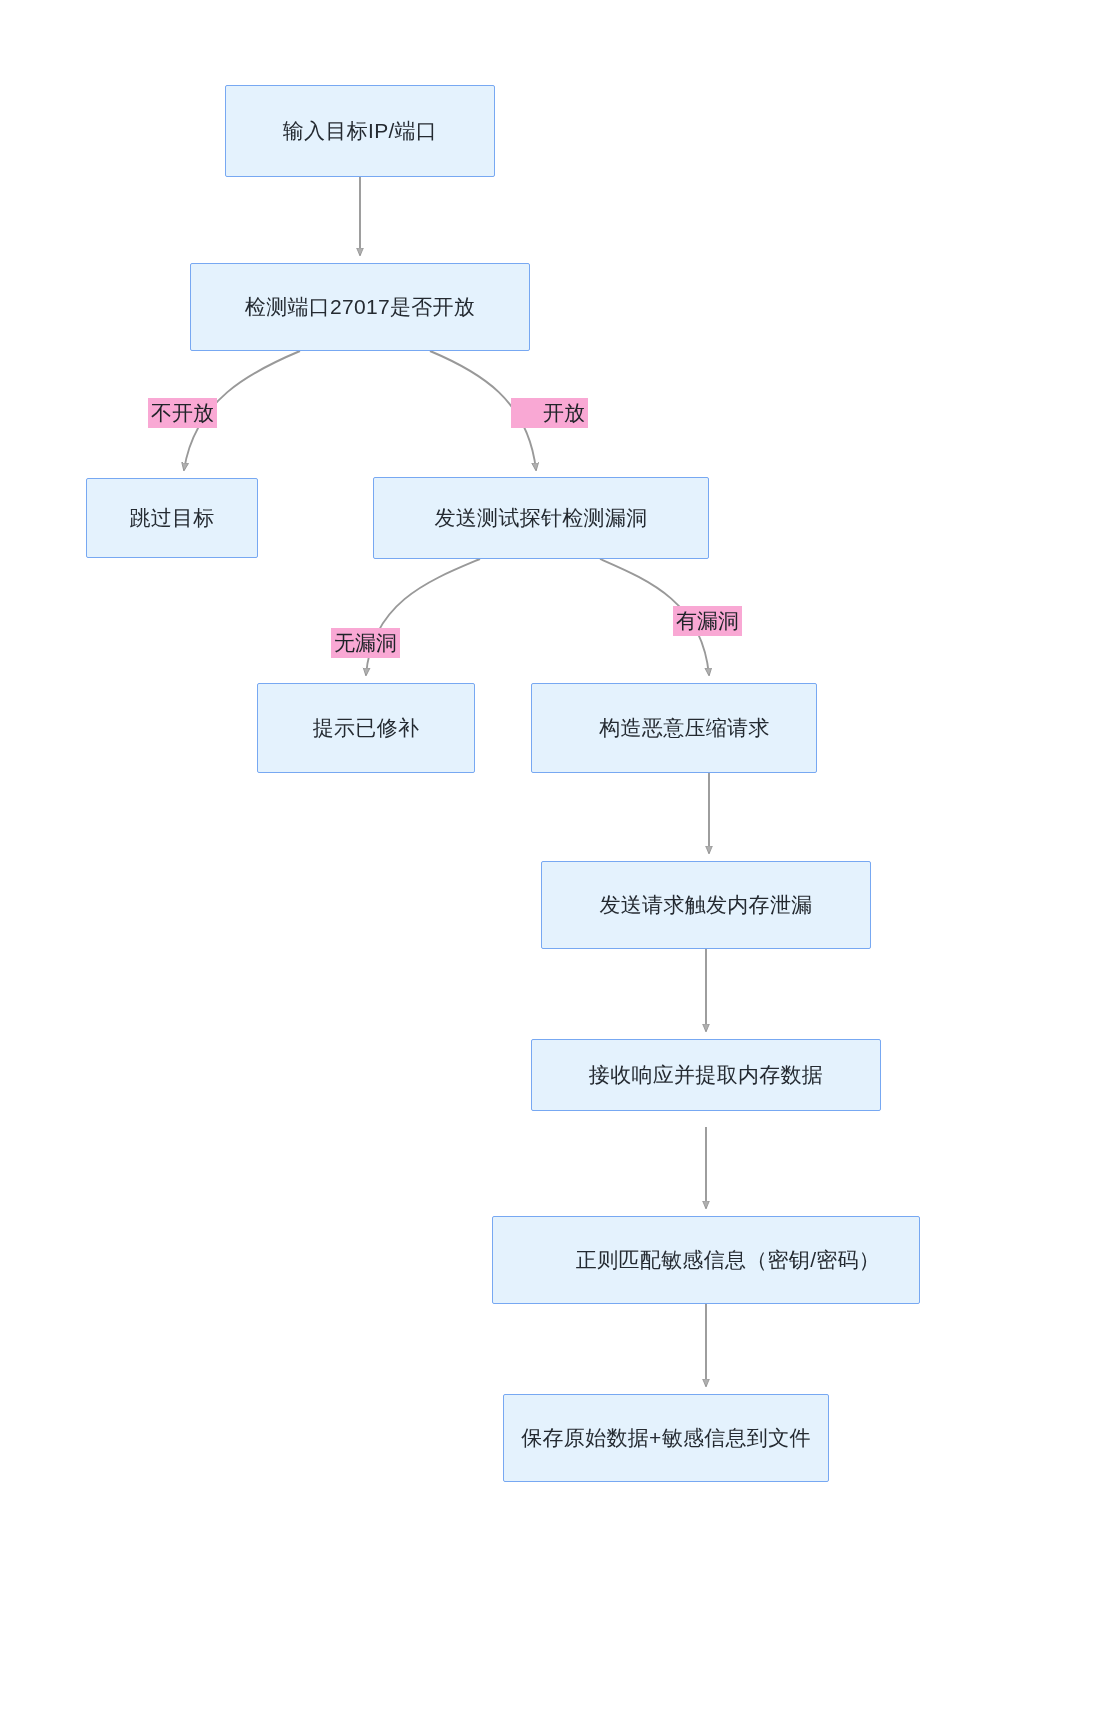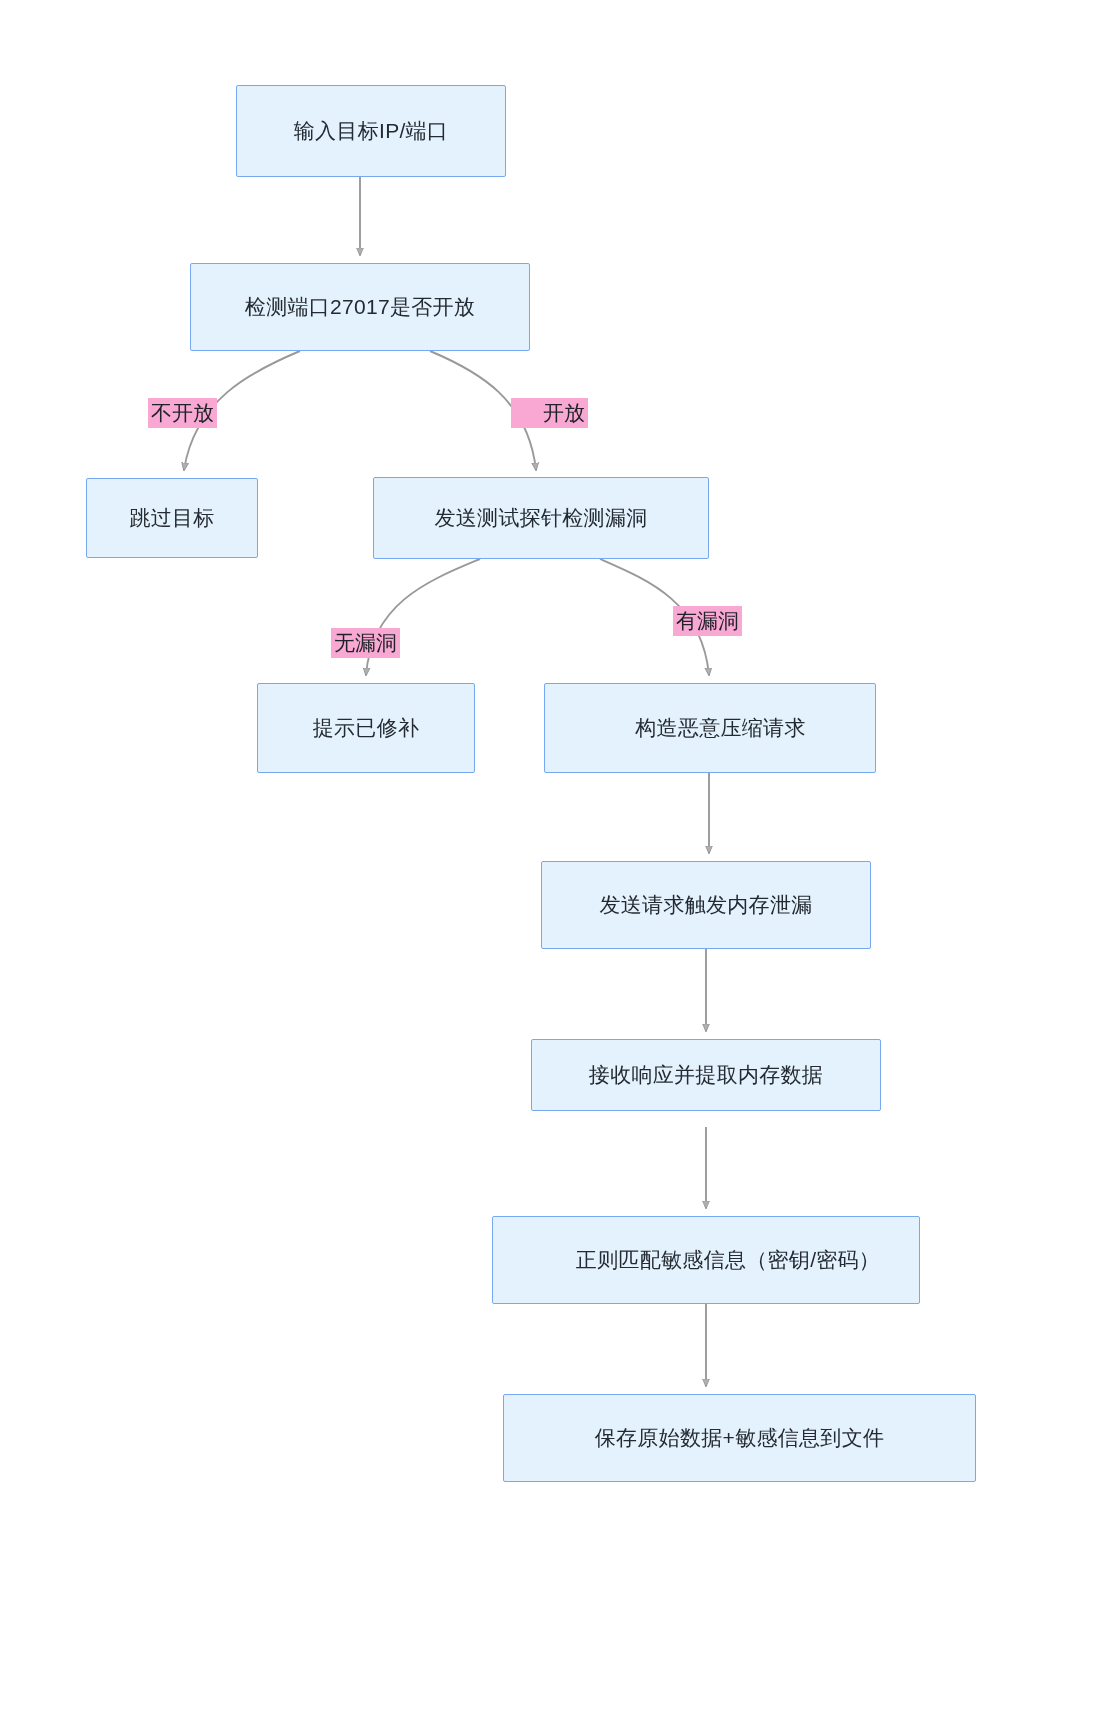--- a/index.html
+++ b/index.html
@@ -73,57 +73,57 @@
       <path d="M430,351 C480,372 528,400 536,470"></path>
       <path d="M480,559 C430,580 372,602 366,675"></path>
       <path d="M600,559 C648,580 702,602 709,675"></path>
       <path d="M709,773 L709,853"></path>
       <path d="M706,949 L706,1031"></path>
       <path d="M706,1127 L706,1208"></path>
       <path d="M706,1304 L706,1386"></path>
     </g>
   </svg>
 
-  <div class="node" style="left:225px; top:85px; width:270px; height:92px;margin-left:11px;">
+  <div class="node" style="left:225px; top:85px; width:270px; height:92px;">
     <span>输入目标IP/端口</span>
   </div>
 
   <div class="node" style="left:190px; top:263px; width:340px; height:88px;">
     <span>检测端口27017是否开放</span>
   </div>
 
   <div class="node" style="left:86px; top:478px; width:172px; height:80px;">
     <span>跳过目标</span>
   </div>
 
   <div class="node" style="left:373px; top:477px; width:336px; height:82px;">
     <span>发送测试探针检测漏洞</span>
   </div>
 
   <div class="node" style="left:257px; top:683px; width:218px; height:90px;">
     <span>提示已修补</span>
   </div>
 
-  <div class="node" style="left:544px; top:683px; width:332px; height:90px;padding-left:21px;">
+  <div class="node" style="left:531px; top:683px; width:286px; height:90px;padding-left:21px;">
     <span>构造恶意压缩请求</span>
   </div>
 
   <div class="node" style="left:541px; top:861px; width:330px; height:88px;">
     <span>发送请求触发内存泄漏</span>
   </div>
 
   <div class="node" style="left:531px; top:1039px; width:350px; height:72px;">
     <span>接收响应并提取内存数据</span>
   </div>
 
   <div class="node" style="left:492px; top:1216px; width:428px; height:88px;padding-left:44px;">
     <span>正则匹配敏感信息（密钥/密码）</span>
   </div>
 
-  <div class="node" style="left:503px; top:1394px; width:473px; height:88px;justify-content:center;">
+  <div class="node" style="left:503px; top:1394px; width:326px; height:88px;justify-content:center;">
     <span>保存原始数据+敏感信息到文件</span>
   </div>
 
   <div class="edge-label" style="left:148px; top:398px;">不开放</div>
 
   <div class="edge-label" style="left:511px; top:398px;padding-left:32px;">开放</div>
 
   <div class="edge-label" style="left:331px; top:628px;">无漏洞</div>
 
   <div class="edge-label" style="left:673px; top:606px;">有漏洞</div>

